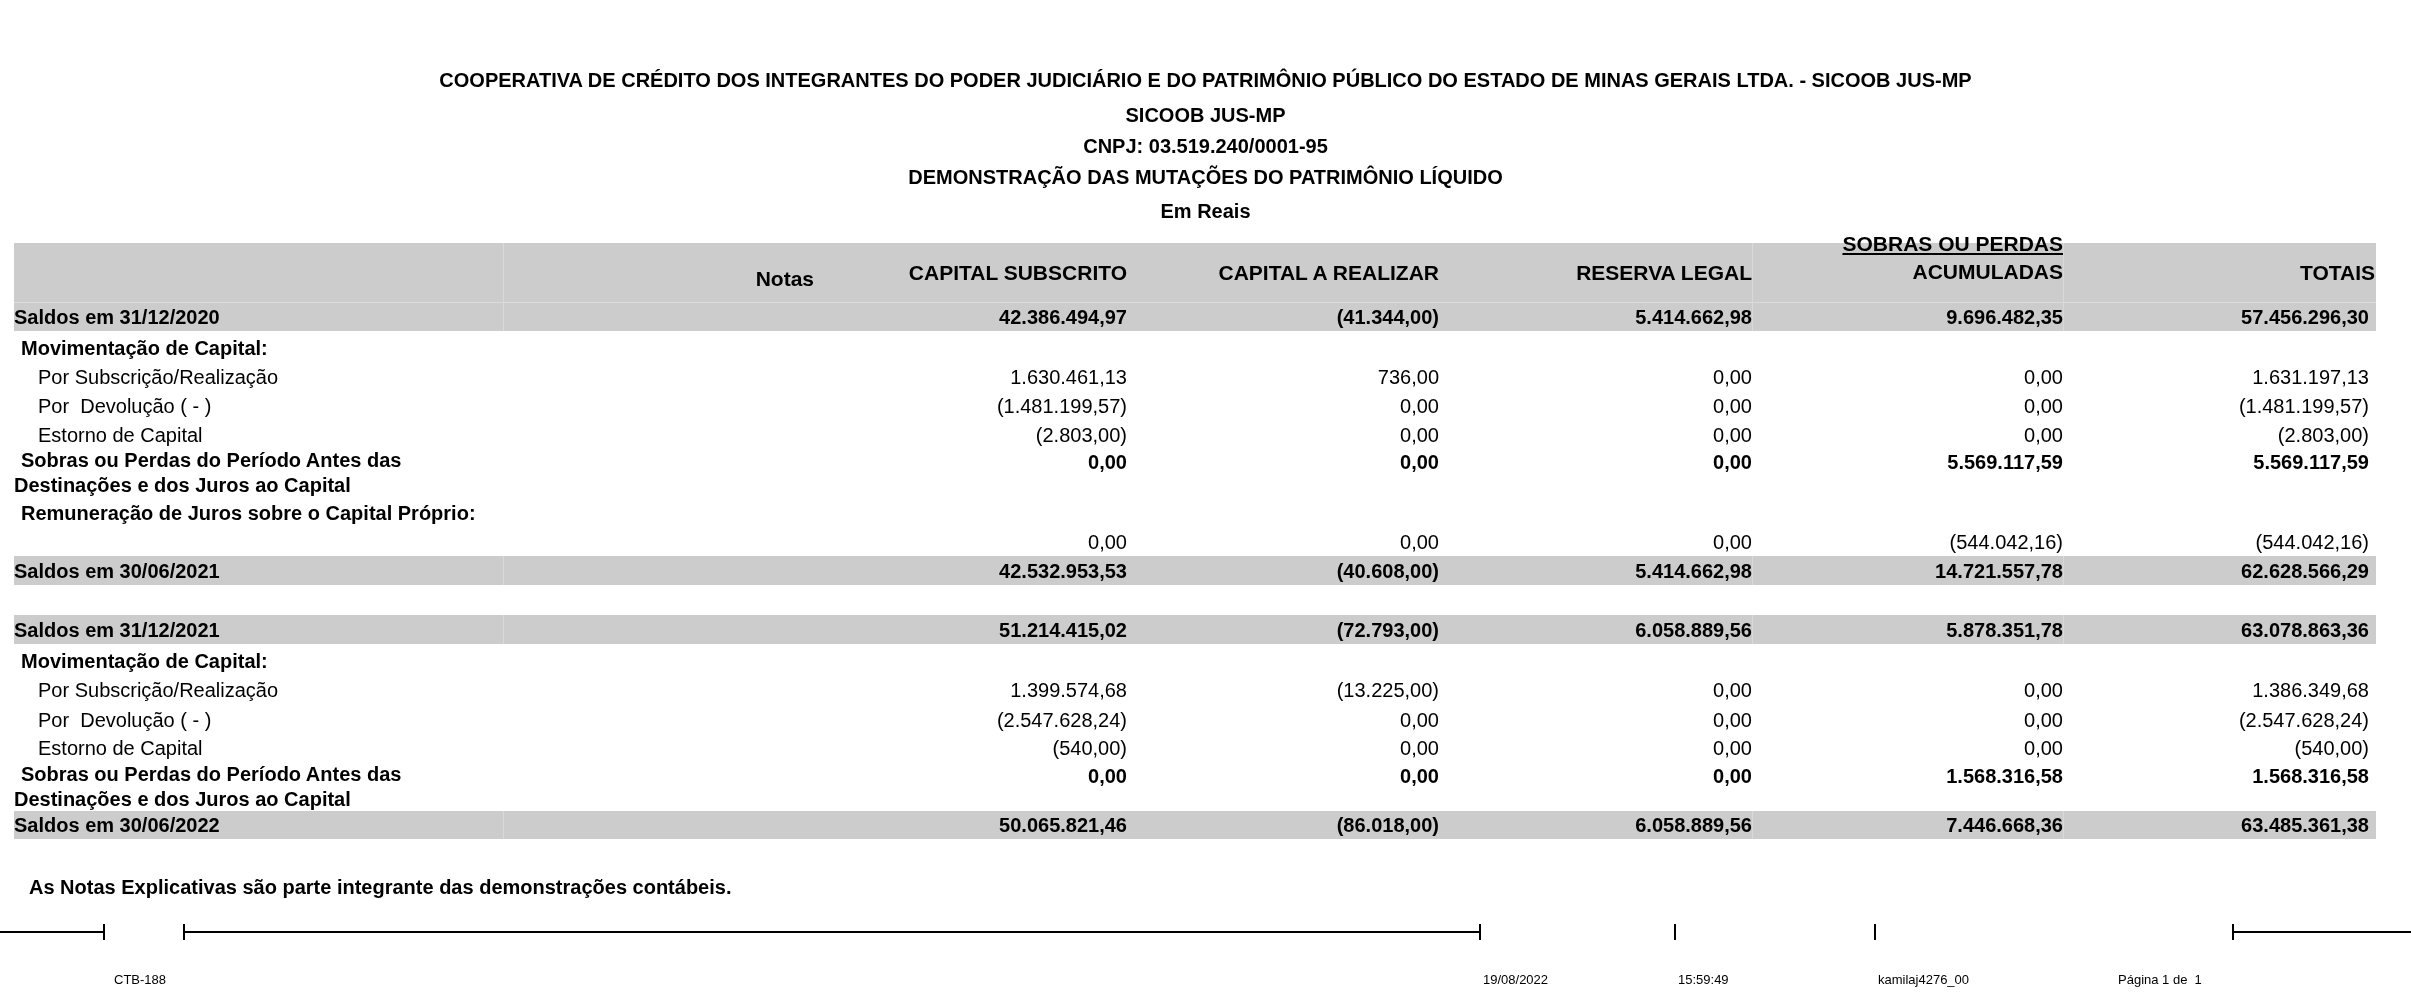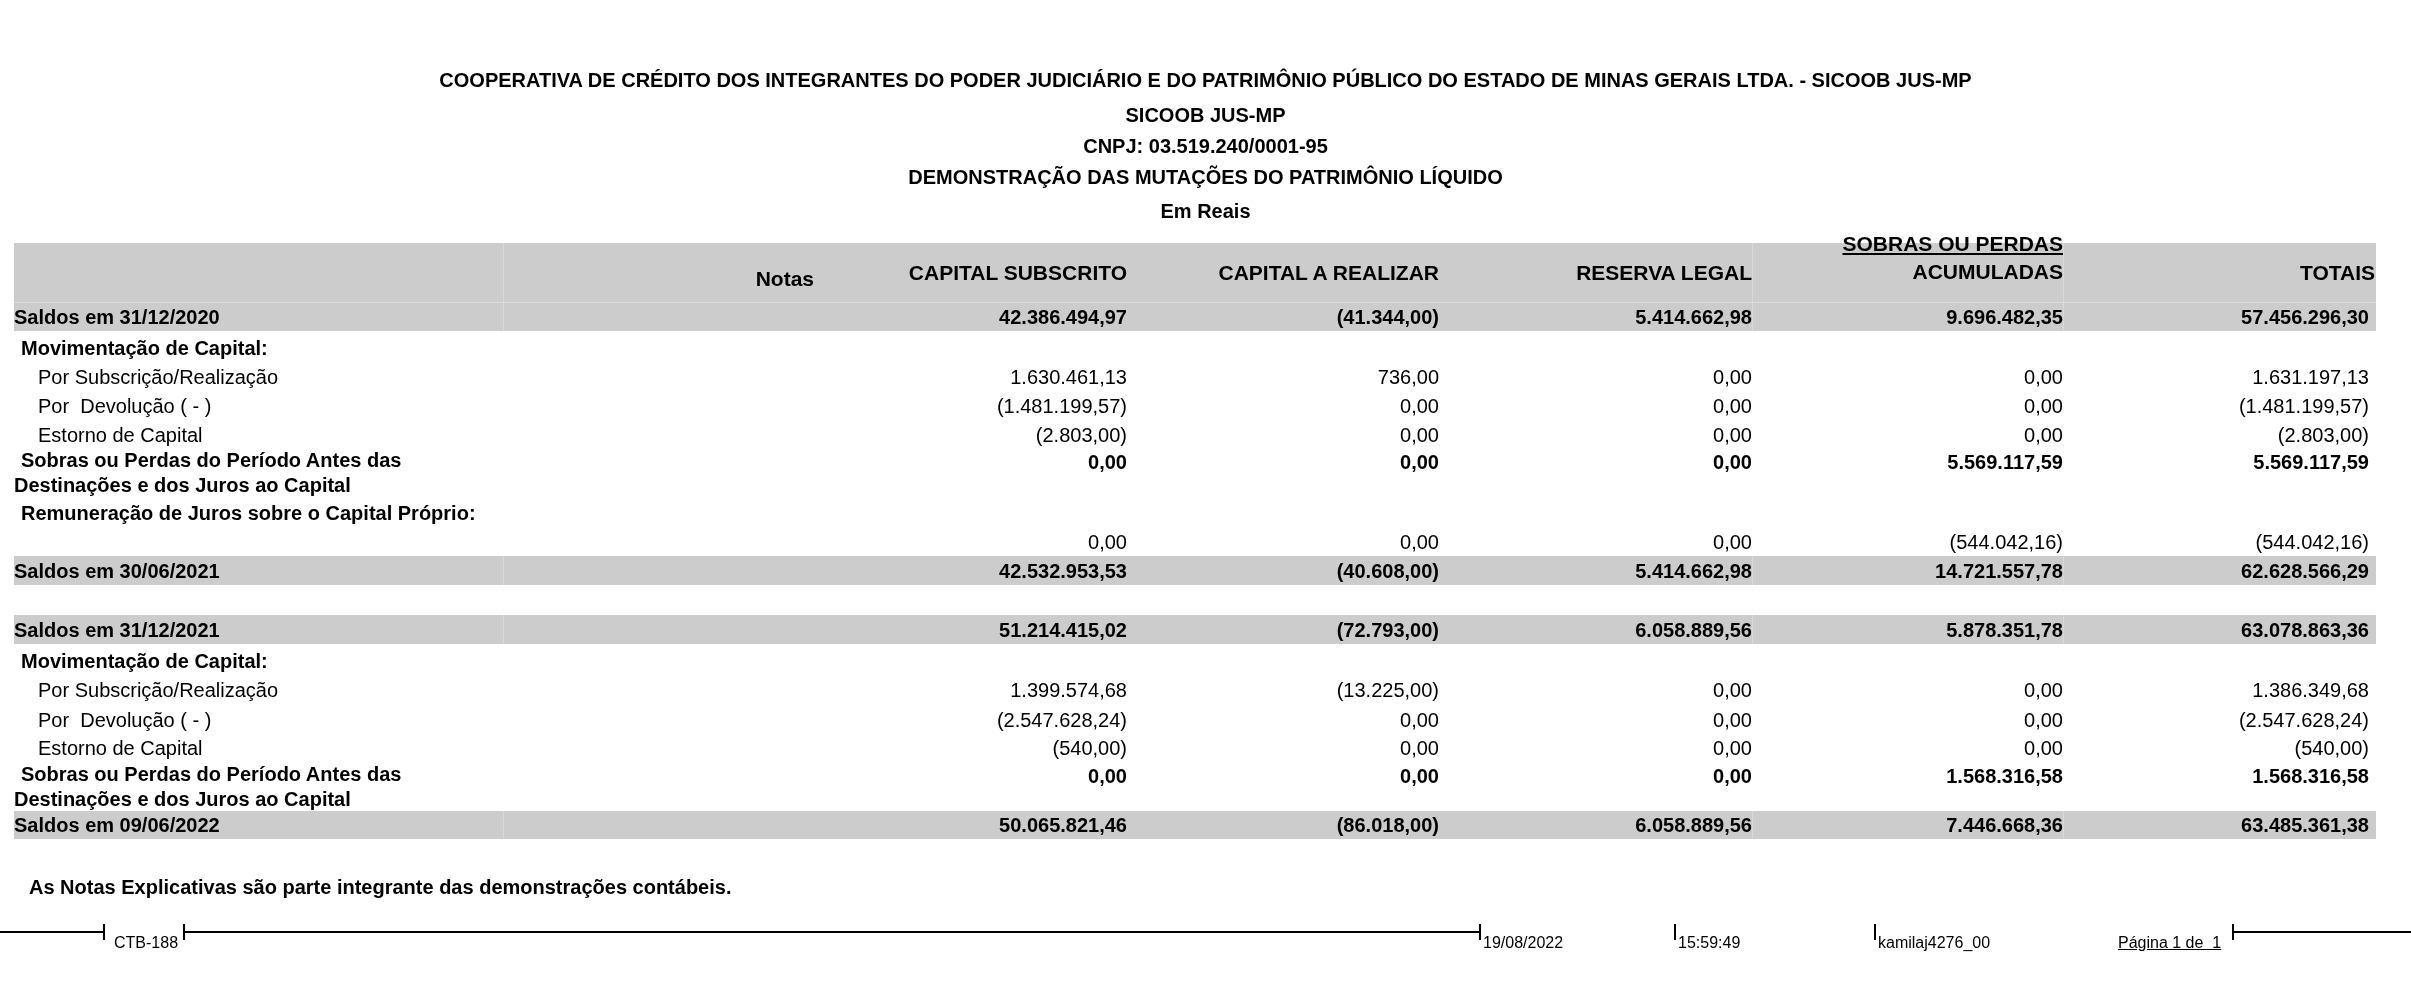--- a/index.html
+++ b/index.html
@@ -28,21 +28,21 @@
   .c4 { right:calc(2362px - 2049px); }
   .c5 { right:7px; }
   .bold { font-weight:bold; }
 
   .hdr { position:absolute; font-weight:bold; font-size:21px; line-height:24px; text-align:right; }
 
   .notes { position:absolute; left:29px; top:874px; font-weight:bold; font-size:20px; line-height:26px; }
 
   .footer-line { position:absolute; height:2px; background:#000; top:931px; }
   .tick { position:absolute; width:2px; height:16px; background:#000; top:924px; }
-  .ftxt { position:absolute; top:934px; font-size:16px; line-height:18px; }
+  .ftxt { position:absolute; top:971px; font-size:13px; line-height:18px; }
 </style>
 </head>
 <body>
 
 <div class="title t0">COOPERATIVA DE CRÉDITO DOS INTEGRANTES DO PODER JUDICIÁRIO E DO PATRIMÔNIO PÚBLICO DO ESTADO DE MINAS GERAIS LTDA. - SICOOB JUS-MP</div>
 <div class="title t1">SICOOB JUS-MP</div>
 <div class="title t2">CNPJ: 03.519.240/0001-95</div>
 <div class="title t3">DEMONSTRAÇÃO DAS MUTAÇÕES DO PATRIMÔNIO LÍQUIDO</div>
 <div class="title t4">Em Reais</div>
 
@@ -198,21 +198,21 @@
   <span class="cell lbl i1 bold" style="line-height:26px;">Sobras ou Perdas do Período Antes das</span>
   <span class="cell lbl bold" style="top:25px;line-height:26px;">Destinações e dos Juros ao Capital</span>
   <span class="cell num bold c1">0,00</span>
   <span class="cell num bold c2">0,00</span>
   <span class="cell num bold c3">0,00</span>
   <span class="cell num bold c4">1.568.316,58</span>
   <span class="cell num bold c5">1.568.316,58</span>
 </div>
 
 <div class="row" style="top:810px;">
-  <span class="cell lbl bold">Saldos em 09/06/2022</span>
+  <span class="cell lbl bold">Saldos em 30/06/2022</span>
   <span class="cell num bold c1">50.065.821,46</span>
   <span class="cell num bold c2">(86.018,00)</span>
   <span class="cell num bold c3">6.058.889,56</span>
   <span class="cell num bold c4">7.446.668,36</span>
   <span class="cell num bold c5">63.485.361,38</span>
 </div>
 
 <div class="notes">As Notas Explicativas são parte integrante das demonstrações contábeis.</div>
 
 <div>
@@ -220,16 +220,16 @@
   <div class="tick" style="left:103px;"></div>
   <div class="ftxt" style="left:114px;">CTB-188</div>
   <div class="tick" style="left:183px;"></div>
   <div class="footer-line" style="left:184px;width:1296px;"></div>
   <div class="tick" style="left:1479px;"></div>
   <div class="ftxt" style="left:1483px;">19/08/2022</div>
   <div class="tick" style="left:1674px;"></div>
   <div class="ftxt" style="left:1678px;">15:59:49</div>
   <div class="tick" style="left:1874px;"></div>
   <div class="ftxt" style="left:1878px;">kamilaj4276_00</div>
-  <div class="ftxt" style="left:2118px;white-space:pre;text-decoration:underline;">Página 1 de  1</div>
+  <div class="ftxt" style="left:2118px;white-space:pre;">Página 1 de  1</div>
   <div class="tick" style="left:2232px;"></div>
   <div class="footer-line" style="left:2233px;width:178px;"></div>
 </div>
 
 </body></html>

